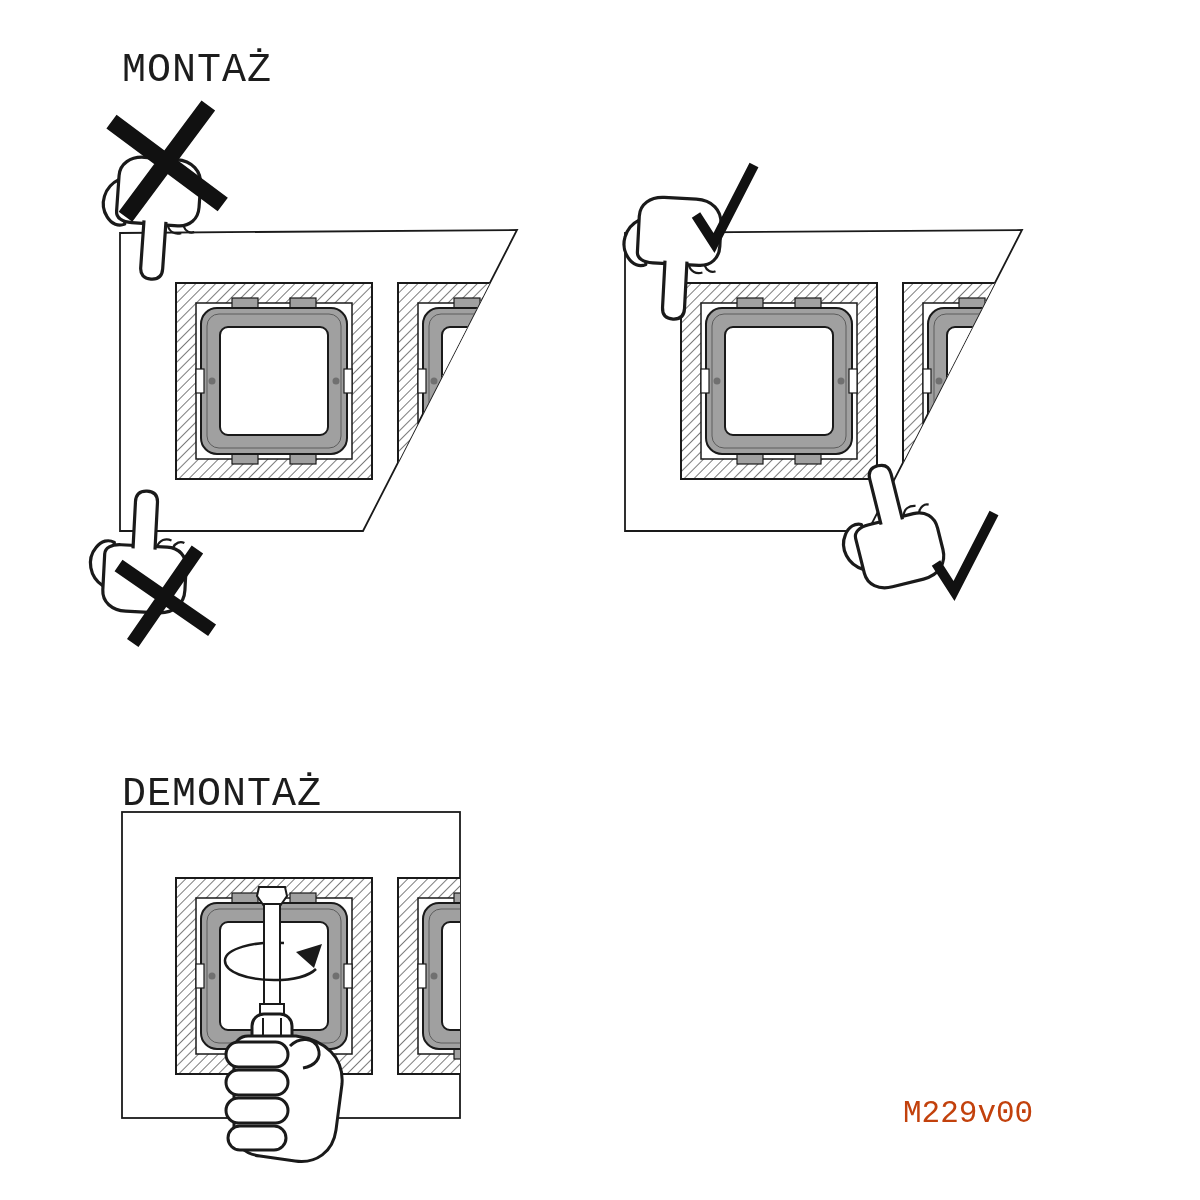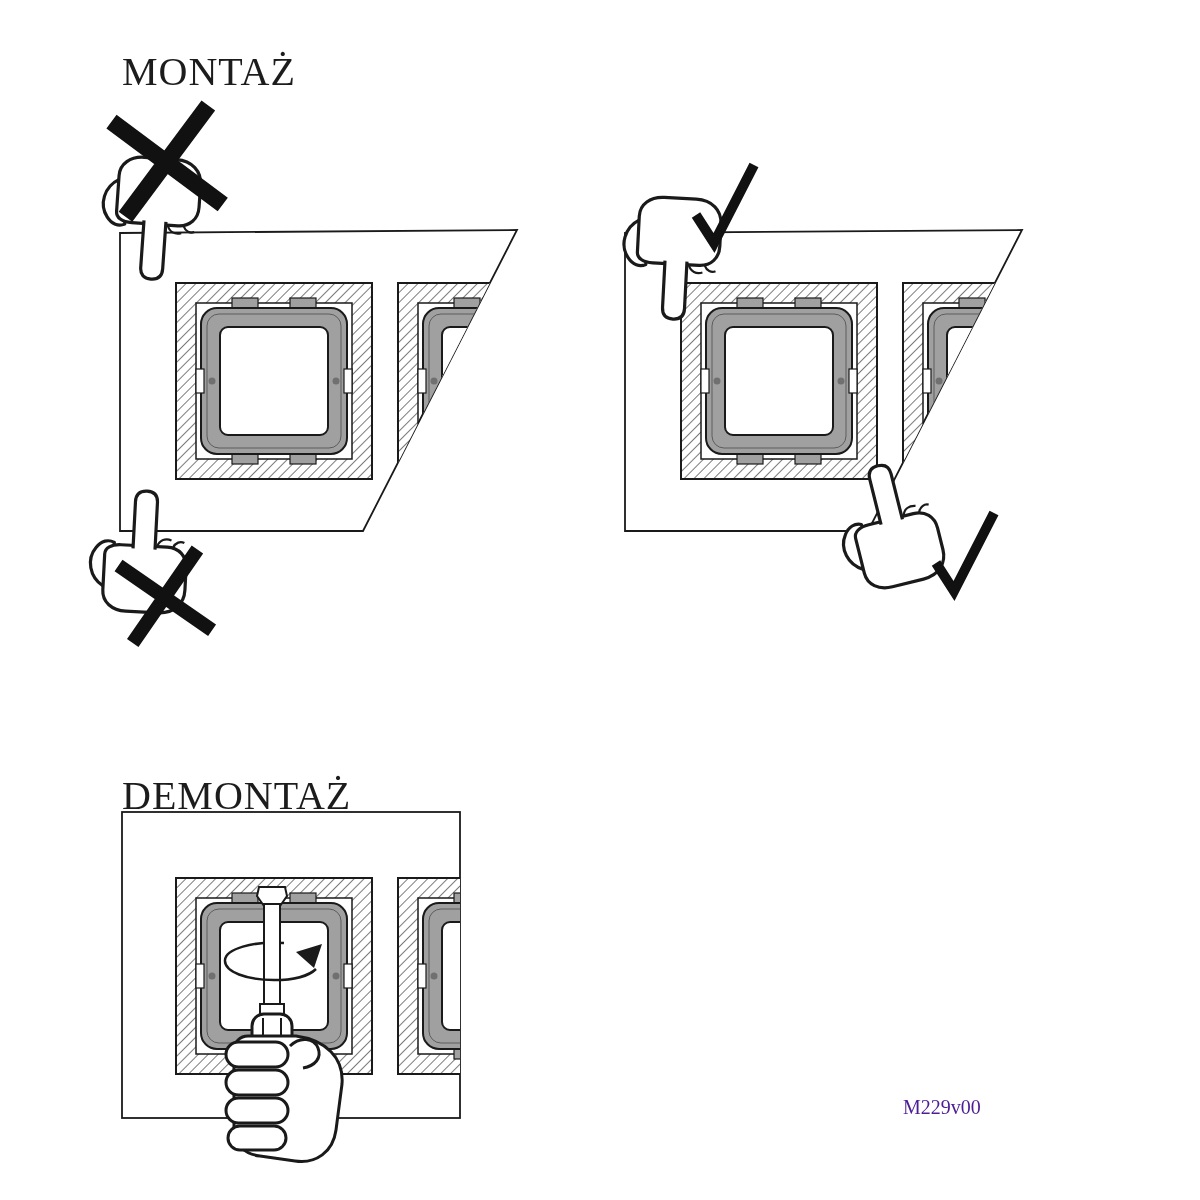--- a/index.html
+++ b/index.html
@@ -1,39 +1,39 @@
 <!DOCTYPE html>
 <html><head>
 <meta charset="utf-8">
 <style>
   html,body{margin:0;padding:0;background:#fff;}
   .canvas{
     position:relative;
     width:1200px;height:1200px;
     background:#ffffff;
-    font-family:Liberation Serif, serif;
+    font-family:Liberation Mono, monospace;
     overflow:hidden;
   }
   .canvas > svg{position:absolute;left:0;top:0;}
   .section-title{
     position:absolute;
     left:122px;
     font-size:40px;
     font-weight:500;
     letter-spacing:1px;
     color:#1c1c1c;
     user-select:none;
   }
   .title-montaz{top:48px;}
   .title-demontaz{top:736px;margin-top:36px;}
   .doc-code{
     position:absolute;
     left:903px;top:1096px;
-    font-size:20px;
-    color:#4c1d95;
+    font-size:31px;
+    color:#c2410c;
   }
 </style>
 </head>
 <body>
 
 <div class="canvas">
 
   <svg width="1200" height="1200" viewBox="0 0 1200 1200">
     <defs>
       <pattern id="hatch" width="7" height="7" patternUnits="userSpaceOnUse" patternTransform="rotate(45)">

